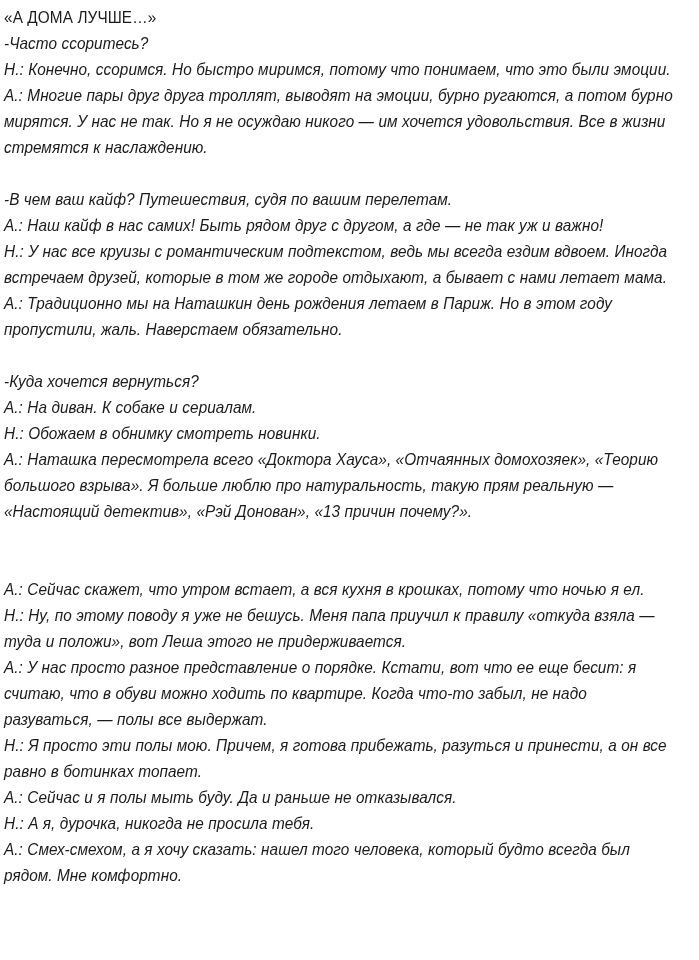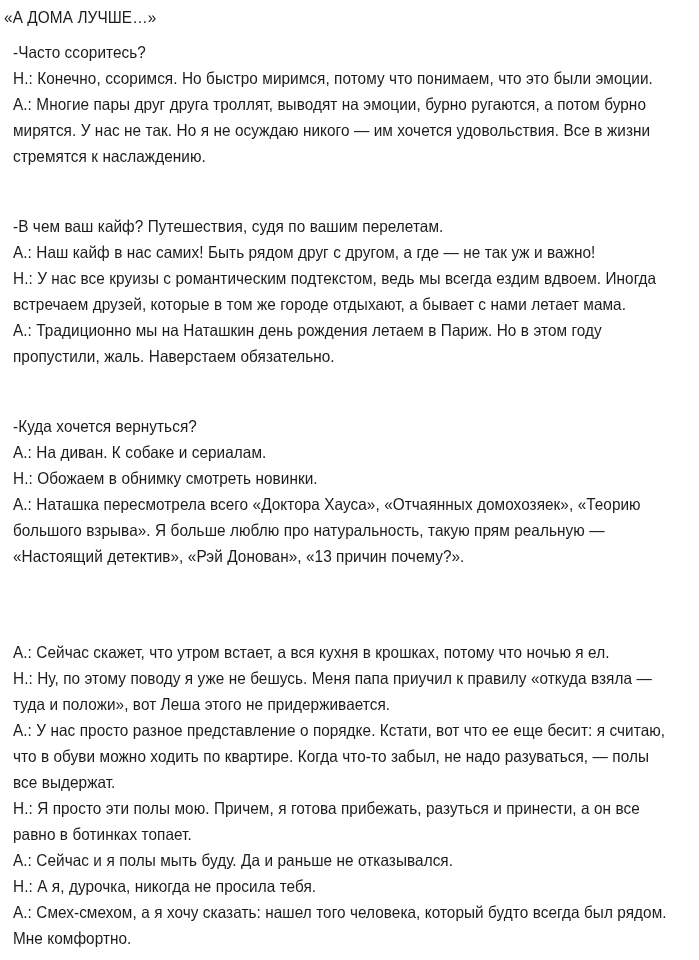--- a/index.html
+++ b/index.html
@@ -49,22 +49,23 @@
   }
   .para + .para {
     margin-top: 0;
   }
   .spacer {
     height: 26px;
     line-height: 26px;
     font-size: 16.5px;
   }
   .block {
-    margin: 9px;
+    margin: 0;
     padding: 0;
+    font-style: italic;
   }
 </style>
 </head>
 <body>
 
 <div class="page">
 
   <h1 class="doc-title">«А ДОМА ЛУЧШЕ…»</h1>
 
   <div class="block">

